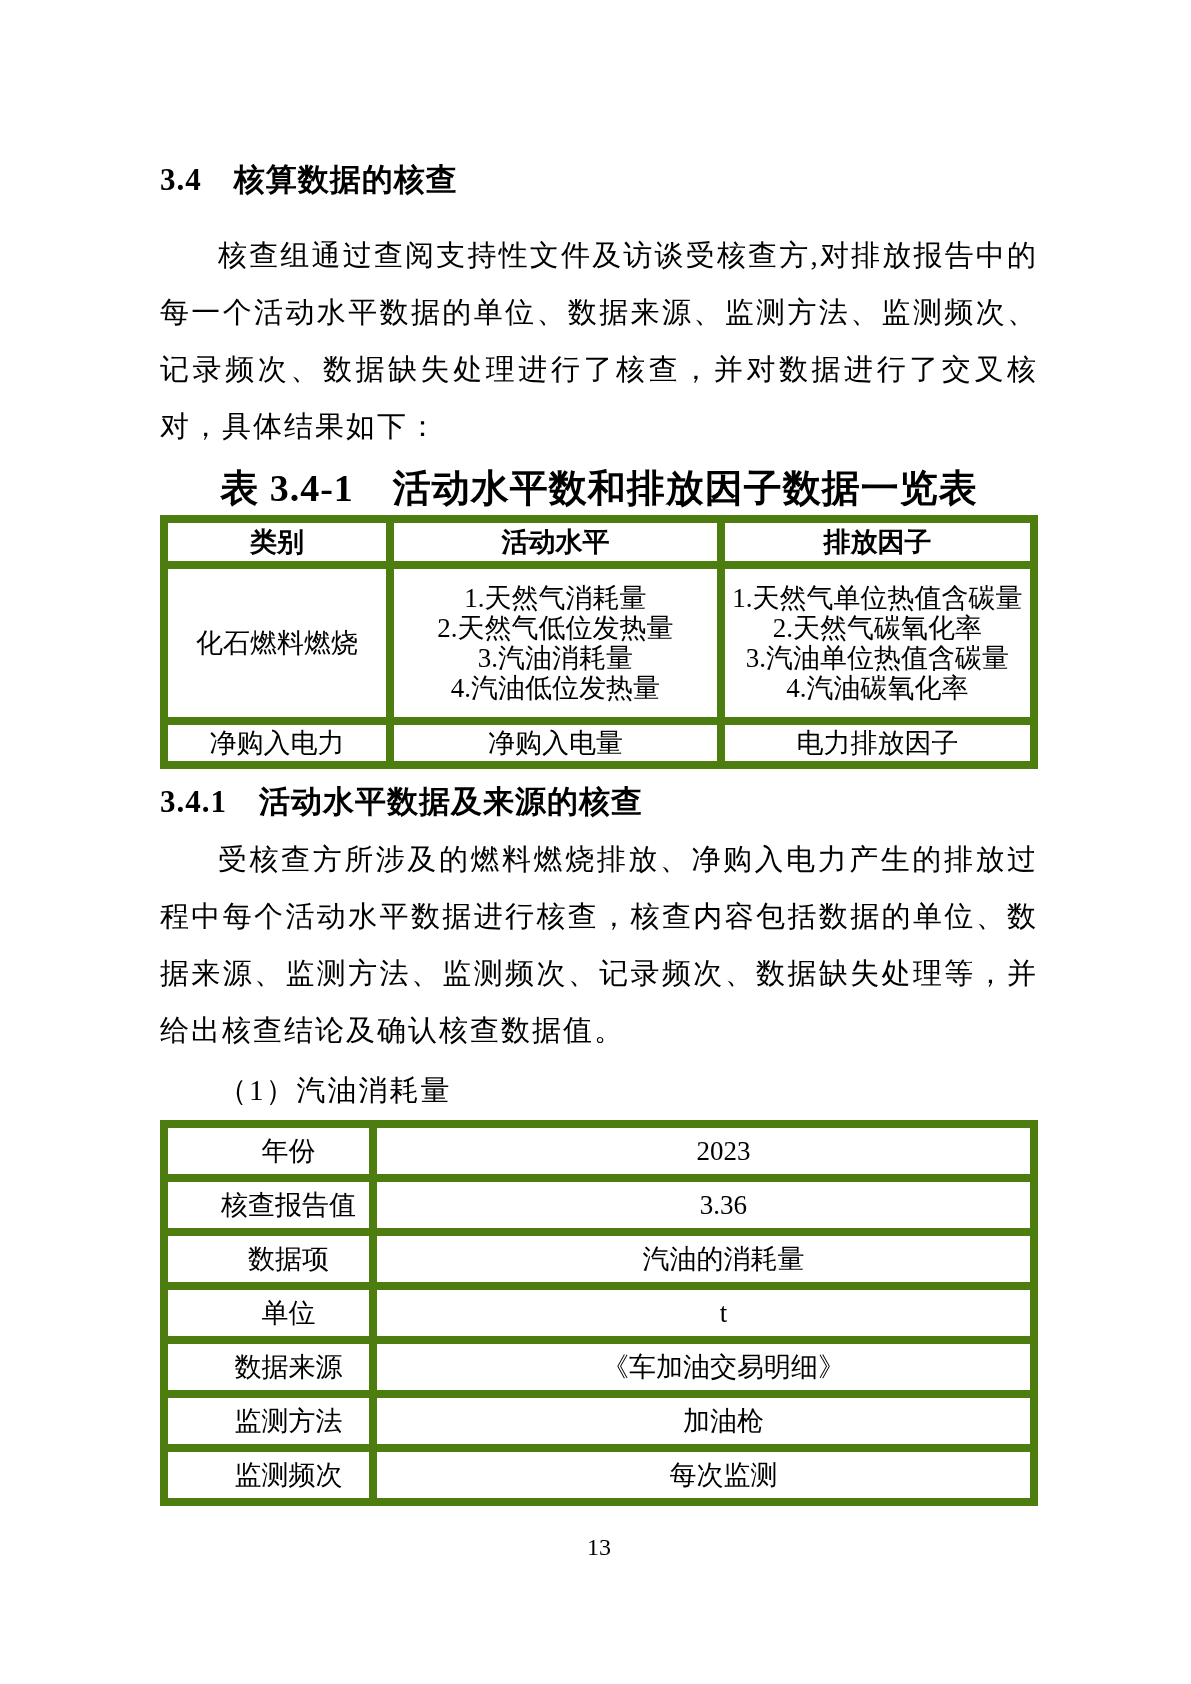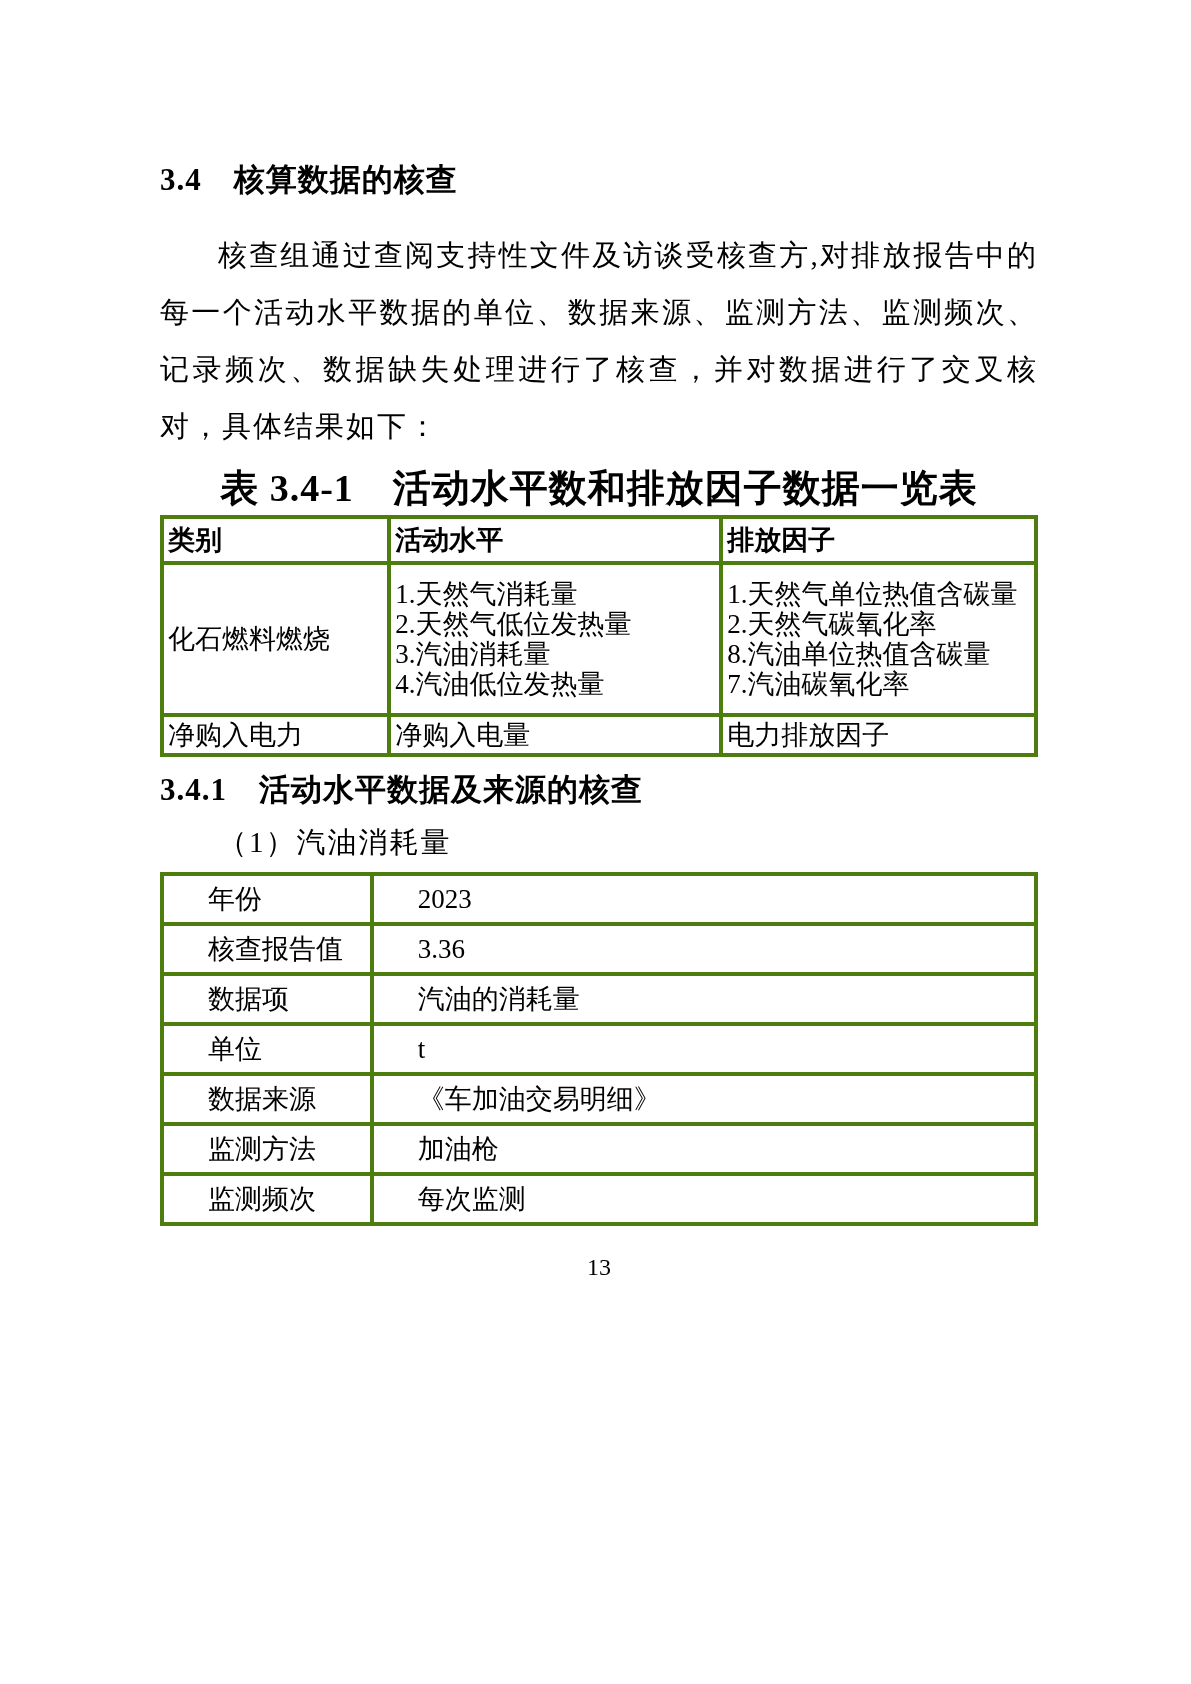--- a/index.html
+++ b/index.html
@@ -38,22 +38,22 @@
     text-align: center;
     margin-top: 12px;
     letter-spacing: 1px;
   }
   table {
     border-collapse: collapse;
     width: 100%;
     table-layout: fixed;
   }
   td, th {
-    border: 4px solid #4d7c0f;
-    text-align: left;
+    border: 8px solid #4d7c0f;
+    text-align: center;
     vertical-align: middle;
     font-size: 27px;
     padding: 0 4px;
   }
   .t1 { margin-top: 6px; }
   .t1 th { font-weight: bold; height: 46px; }
   .t1 .cell-single { height: 36px; }
   .t1 .cell-list { padding: 14px 4px; }
   .t1 .list-line { line-height: 30px; }
   .heading-2 {
@@ -110,34 +110,35 @@
         <td class="cell-single">化石燃料燃烧</td>
         <td class="cell-list">
           <div class="list-line">1.天然气消耗量</div>
           <div class="list-line">2.天然气低位发热量</div>
           <div class="list-line">3.汽油消耗量</div>
           <div class="list-line">4.汽油低位发热量</div>
         </td>
         <td class="cell-list">
           <div class="list-line">1.天然气单位热值含碳量</div>
           <div class="list-line">2.天然气碳氧化率</div>
-          <div class="list-line">8.汽油单位热值含碳量</div>
-          <div class="list-line">7.汽油碳氧化率</div>
+          <div class="list-line">3.汽油单位热值含碳量</div>
+          <div class="list-line">4.汽油碳氧化率</div>
         </td>
       </tr>
       <tr>
         <td class="cell-single">净购入电力</td>
         <td class="cell-single">净购入电量</td>
         <td class="cell-single">电力排放因子</td>
       </tr>
     </tbody>
   </table>
 
   <div class="heading-2">3.4.1　活动水平数据及来源的核查</div>
 
+  <p class="para para-3">受核查方所涉及的燃料燃烧排放、净购入电力产生的排放过程中每个活动水平数据进行核查，核查内容包括数据的单位、数据来源、监测方法、监测频次、记录频次、数据缺失处理等，并给出核查结论及确认核查数据值。</p>
 
   <div class="item-line">（1）汽油消耗量</div>
 
   <table class="t2">
     <colgroup>
       <col style="width:24%">
       <col style="width:76%">
     </colgroup>
     <tbody>
       <tr>

